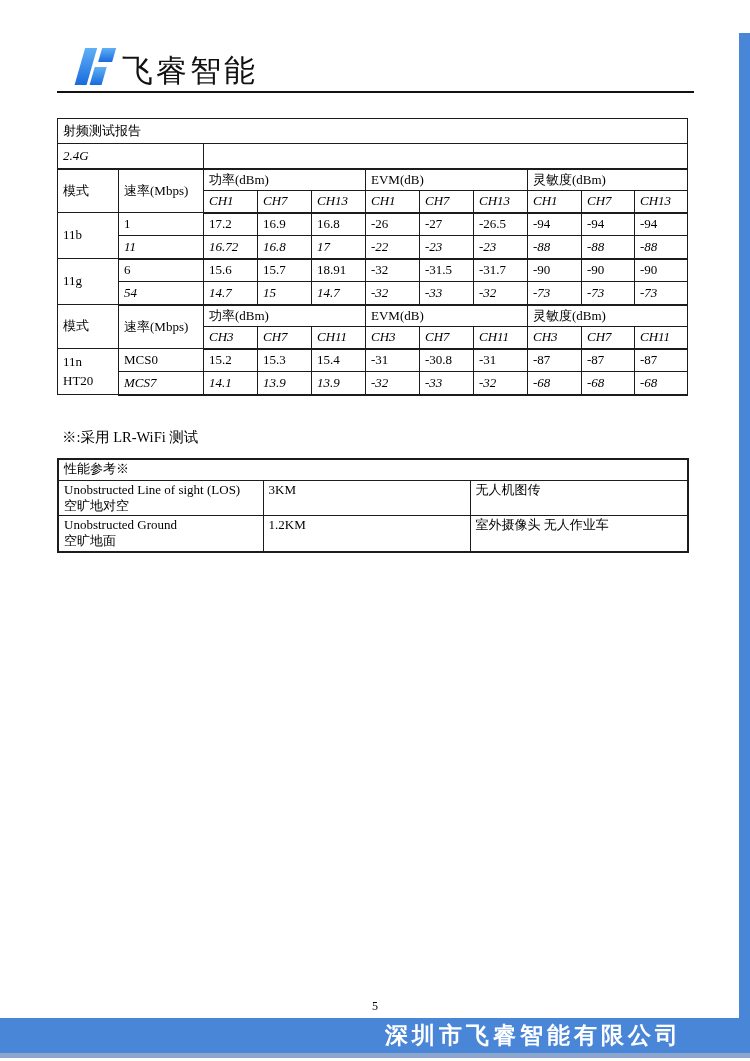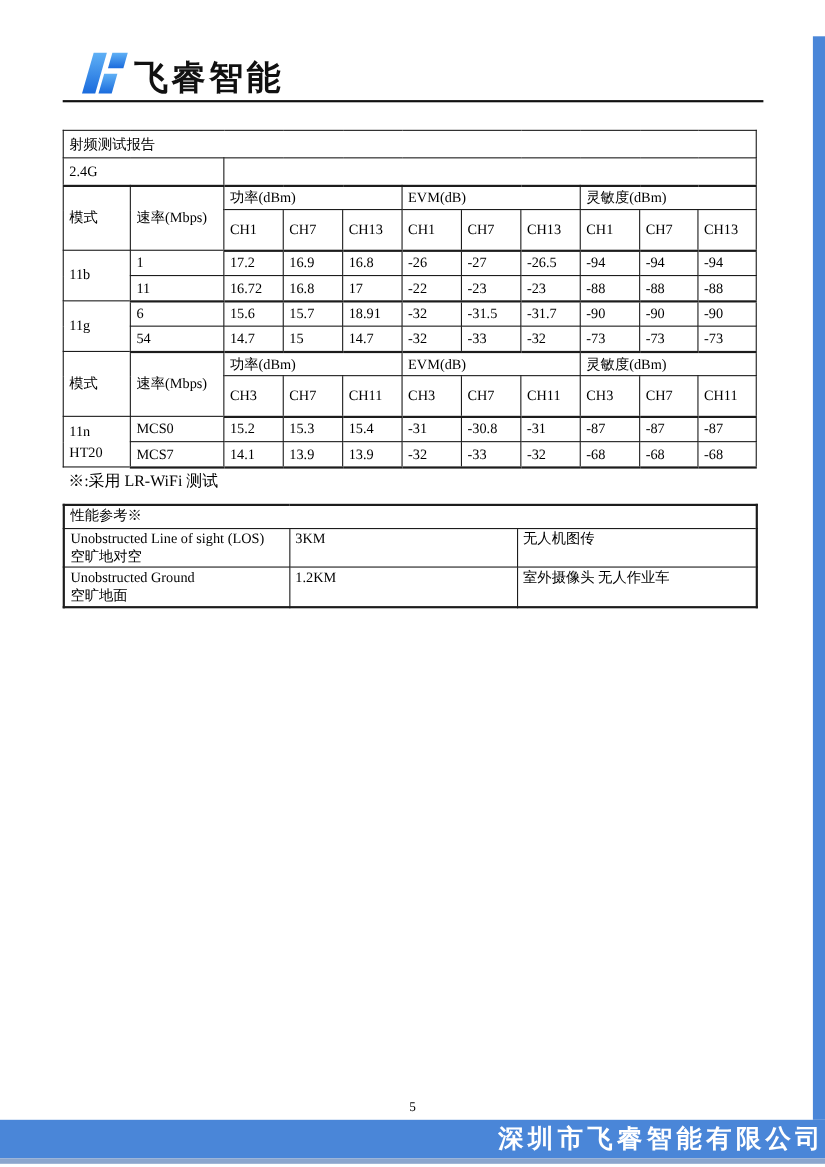--- a/index.html
+++ b/index.html
@@ -23,21 +23,21 @@
     position: absolute;
     background: linear-gradient(180deg, #5fb0f5 0%, #1a6bdd 100%);
   }
   .seg.b1 { left: 4px;  top: 2px;  width: 12px; height: 37px; }
   .seg.b2 { left: 21px; top: 2px;  width: 14px; height: 14px; }
   .seg.b3 { left: 19px; top: 21px; width: 12px; height: 18px; }
 
   .brand-text {
     position: absolute; left: 122px; top: 50px;
     font-family: "Liberation Sans", "DejaVu Sans", sans-serif;
-    font-weight: bold; font-size: 31px; letter-spacing: 3px;
+    font-weight: normal; font-size: 31px; letter-spacing: 3px;
     color: #111; white-space: nowrap;
   }
   .header-rule {
     position: absolute; left: 57px; top: 91px;
     width: 637px; height: 2px; background: #111;
   }
 
   
   table { border-collapse: collapse; table-layout: fixed; position: absolute; background: #fff; }
   td {
@@ -47,23 +47,23 @@
     line-height: 1.25;
     vertical-align: middle;
     overflow: hidden; white-space: nowrap;
     text-align: left;
   }
 
   
   .t1 { left: 57px; top: 118px; width: 630px; }
   .t1 tr.rt  td { height: 25px; }
   .t1 tr.rh  td { height: 22px; }
-  .t1 tr.rch td { height: 37px; margin-left: 42px; }
+  .t1 tr.rch td { height: 22px; margin-left: 42px; }
   .t1 tr.rd  td { height: 23px; }
-  .t1 tr.tb > td { border-bottom-width: 2px; }
+  .t1 tr.tb > td { border-bottom-width: 2px; font-style: italic; }
   .mode2 { line-height: 1.45; }
 
   
   .note {
     position: absolute; left: 62px; top: 428px;
     font-size: 14.5px; white-space: nowrap;
   }
 
   
   .t2 { left: 57px; top: 458px; width: 630px; border: 2px solid #1c1c1c; }
@@ -77,21 +77,21 @@
   .page-number {
     position: absolute; left: 0; right: 0; top: 999px;
     text-align: center; font-size: 12px;
   }
   .footer-band {
     position: absolute; left: 0; top: 1018px;
     width: 750px; height: 35px;
     background: #4a86d8;
     color: #ffffff;
     font-weight: bold; font-size: 23px; letter-spacing: 4px;
-    text-align: right; 
+    text-align: right; padding-right: 68px;
     line-height: 35px; white-space: nowrap;
   }
   .footer-band-shadow {
     position: absolute; left: 0; top: 1053px;
     width: 750px; height: 5px; background: #8ba6cd;
   }
   .right-stripe {
     position: absolute; right: 0; top: 33px;
     width: 11px; height: 985px; background: #4a86d8;
   }

